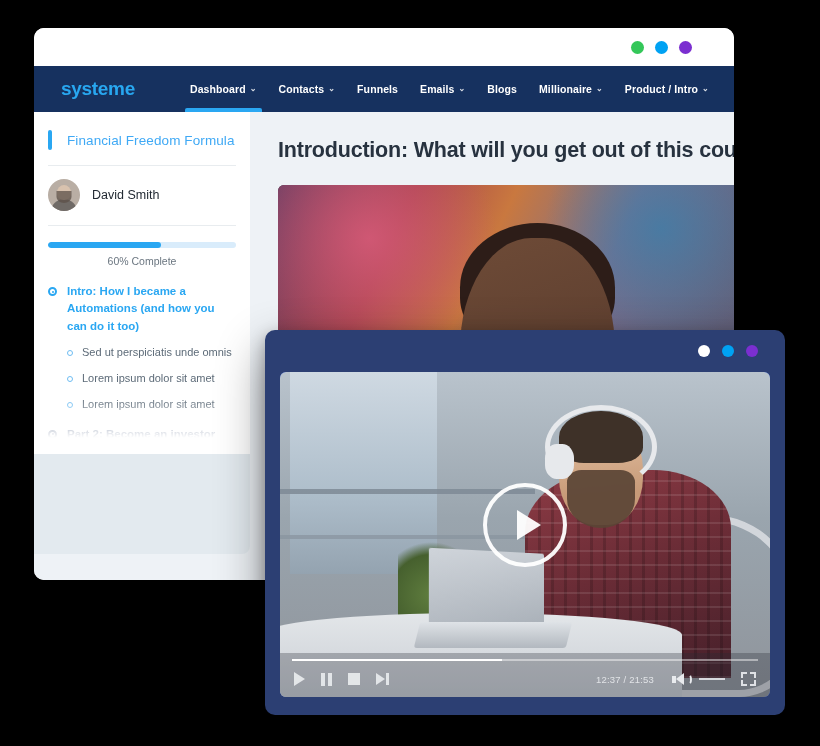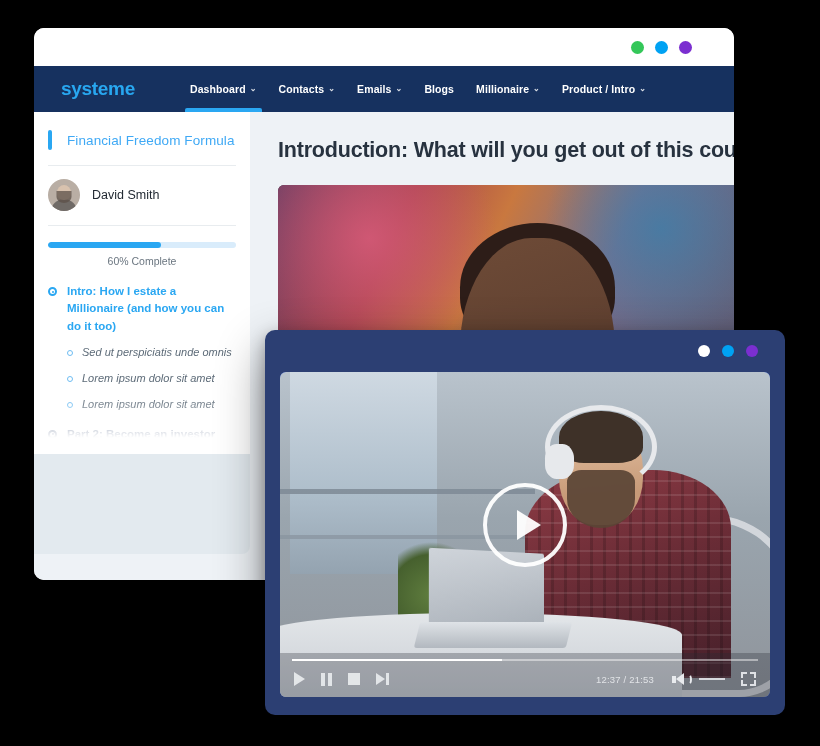--- a/index.html
+++ b/index.html
@@ -113,21 +113,21 @@
     color:#2aa7f2;
   }
   .section-text.navy{color:#1d3461;}
 
   .sublist{margin:10px 0 14px 0;padding:0;list-style:none;}
   .subitem{display:flex;align-items:flex-start;margin-bottom:11px;padding-left:19px;}
   .subbullet{
     width:6px;height:6px;border-radius:50%;flex:none;margin-top:5px;
     border:1px solid #6fbdf2;box-sizing:border-box;
   }
-  .subitem-text{font-size:11px;color:#5d6b78;margin-left:9px;line-height:1.35;font-style:italic;}
+  .subitem-text{font-size:11px;color:#5d6b78;margin-left:9px;line-height:1.35;}
 
   .fade{
     position:absolute;left:0;right:0;bottom:0;height:58px;
     background:linear-gradient(to bottom, rgba(255,255,255,0) 0%, #ffffff 72%);
     pointer-events:none;
   }
   .sidebar-foot{
     background:#e3eaef;height:100px;border-radius:0 0 8px 0;margin-right:0;
   }
 
@@ -340,20 +340,23 @@
       <div class="nav-items">
         <div class="nav-item active">
           <span>Dashboard</span>
           <span class="caret">⌄</span>
         </div>
         <div class="nav-item">
           <span>Contacts</span>
           <span class="caret">⌄</span>
         </div>
         <div class="nav-item">
+          <span>Funnels</span>
+        </div>
+        <div class="nav-item">
           <span>Emails</span>
           <span class="caret">⌄</span>
         </div>
         <div class="nav-item">
           <span>Blogs</span>
         </div>
         <div class="nav-item">
           <span>Millionaire</span>
           <span class="caret">⌄</span>
         </div>
@@ -392,21 +395,21 @@
             <div class="progress-track">
               <div class="progress-fill" id="progress-fill" style="width: 60%;"></div>
             </div>
             <div class="progress-label">60% Complete</div>
           </div>
 
           <div class="lessons">
 
             <div class="section">
               <span class="bullet"></span>
-              <span class="section-text">Intro: How I estate a Millionaire (and how you can do it too)</span>
+              <span class="section-text">Intro: How I became a Automations (and how you can do it too)</span>
             </div>
             <ul class="sublist">
               <li class="subitem">
                 <span class="subbullet"></span>
                 <span class="subitem-text">Sed ut perspiciatis unde omnis</span>
               </li>
               <li class="subitem">
                 <span class="subbullet"></span>
                 <span class="subitem-text">Lorem ipsum dolor sit amet</span>
               </li>

